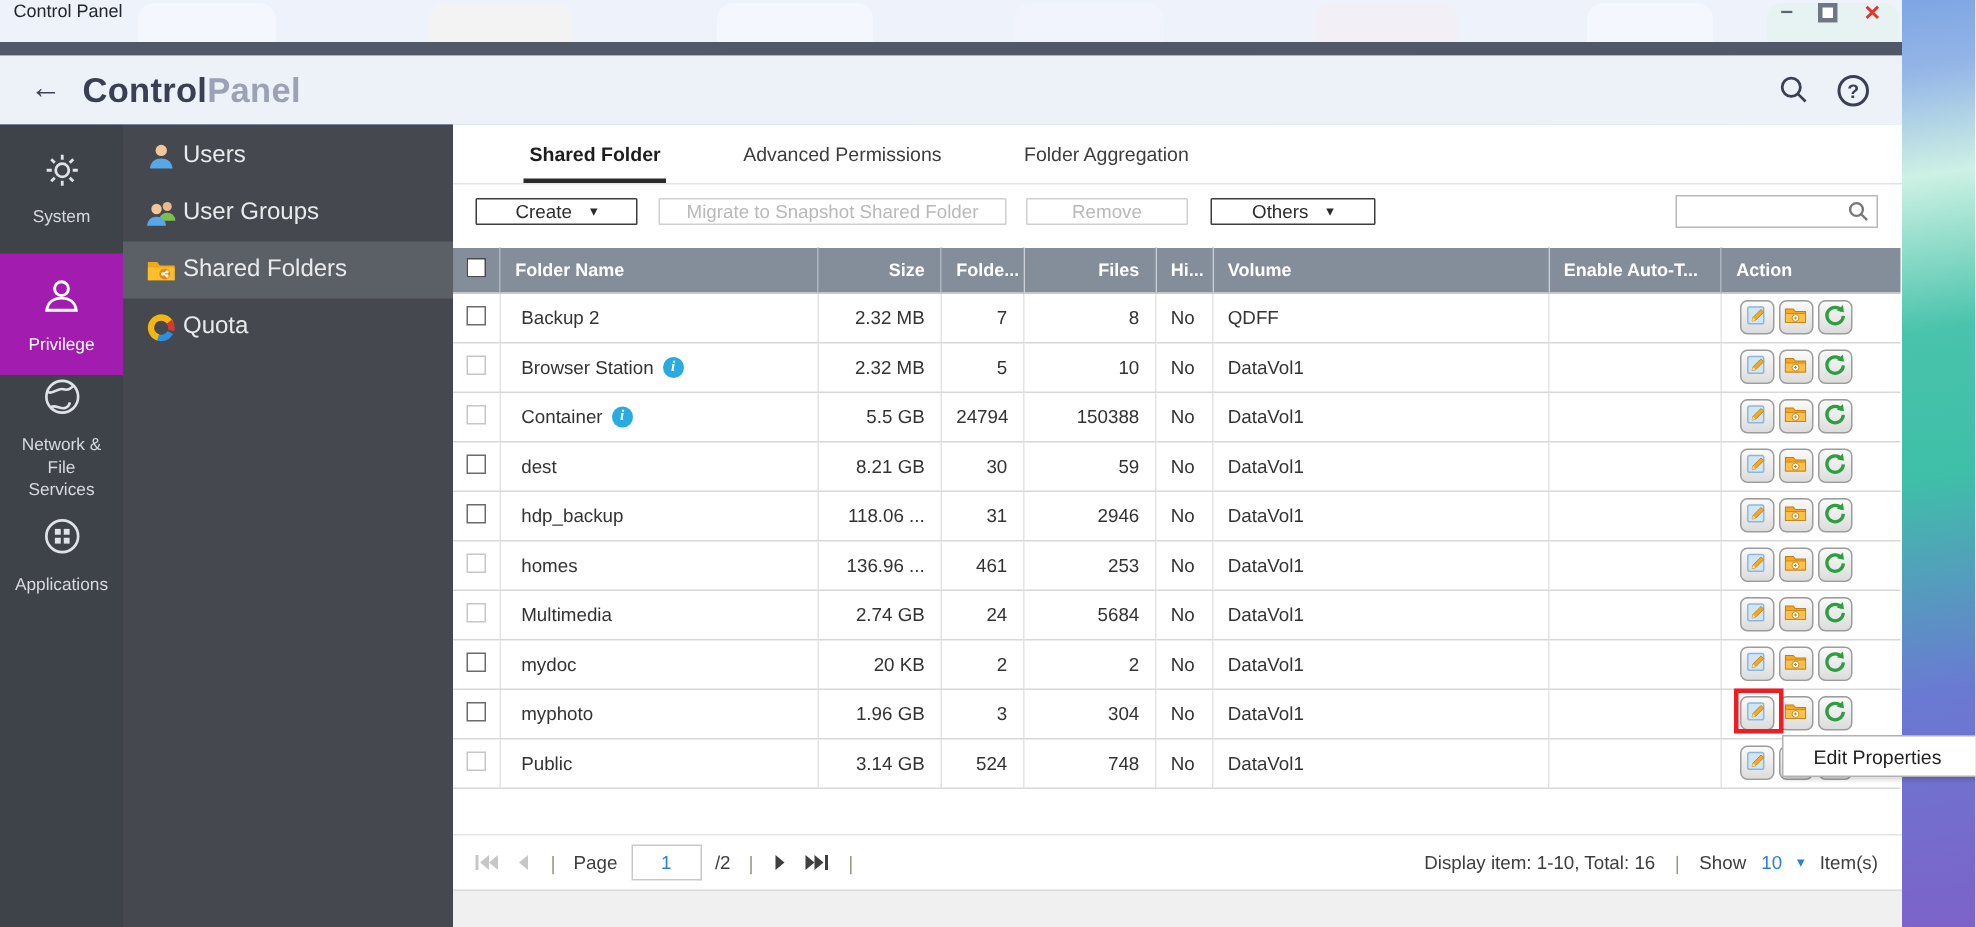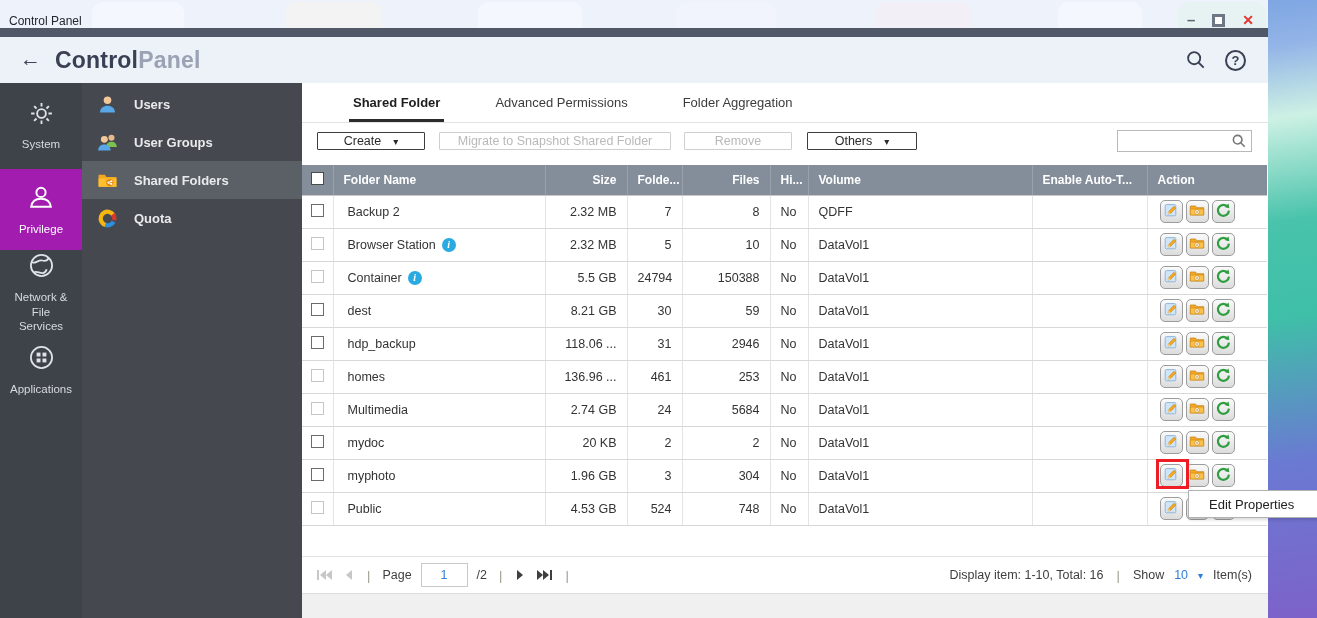--- a/index.html
+++ b/index.html
@@ -6,21 +6,21 @@
   body { font-family:"Liberation Sans",sans-serif; }
   .screen { position:relative; width:1317px; height:618px; overflow:hidden;
     background:linear-gradient(172deg,#5b8cd9 0%,#6f9cdf 18%,#93b4e7 28%,#cdf1e4 37%,#49c3ab 50%,#3fbfa8 62%,#6a7ad2 80%,#7d62c9 100%); }
   .window { position:absolute; left:0; top:0; width:1268px; height:618px; display:flex; flex-direction:column; }
 
   
   .titlebar { position:relative; height:28px; overflow:hidden; background:#dfe7f4; flex:none; }
   .icon-strip { position:absolute; inset:0; }
   .blob { position:absolute; top:2px; height:44px; border-radius:11px; }
   .titlebar-overlay { position:absolute; inset:0; background:rgba(241,245,252,0.80); }
-  .titlebar-content { position:relative; z-index:2; height:100%; display:flex; align-items:flex-end; justify-content:space-between; padding:0 14px 0 9px; }
+  .titlebar-content { position:relative; z-index:2; height:100%; display:flex; align-items:flex-start; justify-content:space-between; padding:0 14px 0 9px; }
   .tb-title { font-size:12px; color:#23262e; }
   .win-controls { display:flex; align-items:center; gap:17px; }
   .win-min { font-size:15px; font-weight:bold; color:#5d6472; line-height:10px; cursor:default; }
   .win-max { width:13px; height:13px; background:#fff; border:3px solid #6f7684; }
   .win-close { font-size:14px; font-weight:bold; color:#e5342e; }
 
   .darkbar { height:9px; background:#515868; flex:none; }
 
   
   .app-header { height:46px; background:#edf1f8; display:flex; align-items:center; padding:0 22px 0 20px; flex:none; }
@@ -39,21 +39,21 @@
   .pnav-item { display:flex; flex-direction:column; align-items:center; justify-content:center; text-align:center; padding:10px 12px; }
   .pnav-item .pnav-label { font-size:11.5px; color:#d7dade; margin-top:6px; white-space:pre-line; line-height:1.3; }
   .pnav-item.i0 { height:86px; } .pnav-item.i1 { height:81px; } .pnav-item.i2 { height:85px; } .pnav-item.i3 { height:70px; }
   .pnav-item.active { background:#a21caf; }
   .pnav-item.active .pnav-label { color:#fff; }
 
   .snav { width:220px; background:#45494f; flex:none; padding-top:2px; }
   .snav-item { height:38px; display:flex; align-items:center; padding-left:14px; }
   .snav-item.active { background:#5b6067; }
   .snav-icon { width:22px; height:22px; flex:none; display:flex; align-items:center; justify-content:center; }
-  .snav-label { margin-left:16px; font-size:13px; font-weight:bold; color:#e9eaec; }
+  .snav-label { margin-left:4px; font-size:16px; font-weight:normal; color:#e9eaec; }
 
   .main { flex:1; background:#fff; display:flex; flex-direction:column; min-width:0; }
 
   
   .tabs-row { height:40px; flex:none; display:flex; align-items:flex-end; padding-left:47px; border-bottom:1px solid #e3e3e3; }
   .tab { font-size:13px; color:#3c3c3c; padding:0 4px 9px 4px; margin-right:47px; border-bottom:3px solid transparent; }
   .tab.active { font-weight:bold; color:#1d1d1d; border-bottom-color:#2b2b2b; }
 
   
   .toolbar { height:36px; flex:none; display:flex; align-items:center; padding:0 16px 0 15px; }
@@ -653,21 +653,21 @@
                     </span>
                   </td>
                 </tr>
                 <tr>
                   <td class="cb-cell"><span class="cb light"></span></td>
                   <td>
                     <span class="cell-name">
                       <span>Public</span>
                     </span>
                   </td>
-                  <td class="col-num">4.53 GB</td>
+                  <td class="col-num">3.14 GB</td>
                   <td class="col-num">524</td>
                   <td class="col-num">748</td>
                   <td>No</td>
                   <td>DataVol1</td>
                   <td></td>
                   <td>
                     <span class="action-cell">
                       <span class="act-btn">
                         <span><svg width="16" height="16" viewBox="0 0 16 16">
                             <rect x="2.2" y="2.6" width="10.6" height="11.2" rx="1.2" fill="#cfe6f8" stroke="#8fb6d9"></rect>

